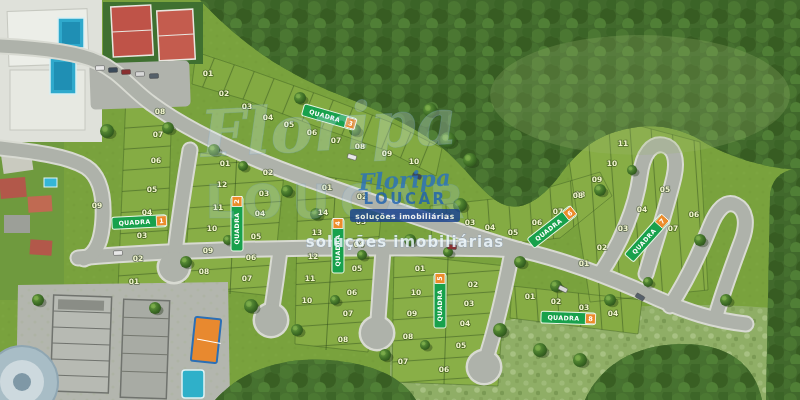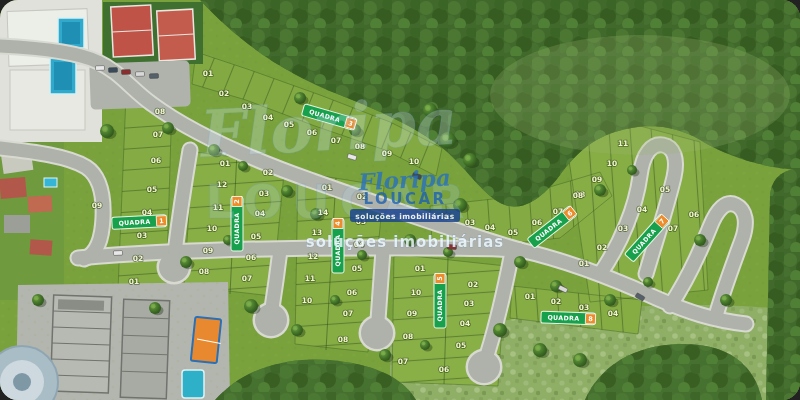--- a/index.html
+++ b/index.html
@@ -1,16 +1,16 @@
 <!DOCTYPE html>
 <html><head>
 <meta charset="utf-8">
 <style>
   html,body{margin:0;padding:0;background:#222;}
-  .stage{width:800px;height:400px;position:relative;overflow:hidden;font-family:"DejaVu Sans",sans-serif;border-radius:18px;}
+  .stage{width:800px;height:400px;position:relative;overflow:hidden;font-family:"DejaVu Sans",sans-serif;}
   svg{position:absolute;left:0;top:0;display:block;}
   .lot{font:bold 7.5px "DejaVu Sans",sans-serif;fill:#f2f6cf;stroke:rgba(35,55,15,.55);stroke-width:1.6px;paint-order:stroke;text-anchor:middle;}
   .qtext{font:bold 6.2px "DejaVu Sans",sans-serif;fill:#ffffff;letter-spacing:.4px;text-anchor:middle;}
   .qnum{font:bold 6.5px "DejaVu Sans",sans-serif;fill:#ffffff;text-anchor:middle;}
   .wm-script{font:italic bold 64px "DejaVu Serif",serif;fill:rgba(225,243,252,.26);stroke:rgba(120,170,215,.22);stroke-width:1px;text-anchor:middle;}
   .wm-brand{font:bold 46px "DejaVu Sans",sans-serif;fill:rgba(190,225,248,.20);stroke:rgba(100,150,200,.18);letter-spacing:10px;text-anchor:middle;}
   .wm-tag{font:bold 15px "DejaVu Sans",sans-serif;fill:rgba(240,250,255,.82);stroke:rgba(70,110,170,.4);stroke-width:.6px;paint-order:stroke;letter-spacing:1px;text-anchor:middle;}
   .logo-script{font:italic bold 23px "DejaVu Serif",serif;fill:#2a72bd;text-anchor:middle;}
   .logo-brand{font:bold 15px "DejaVu Sans",sans-serif;fill:#1f63b0;letter-spacing:2.5px;text-anchor:middle;}
   .logo-tag{font:bold 7.5px "DejaVu Sans",sans-serif;fill:#ffffff;letter-spacing:.5px;text-anchor:middle;}

